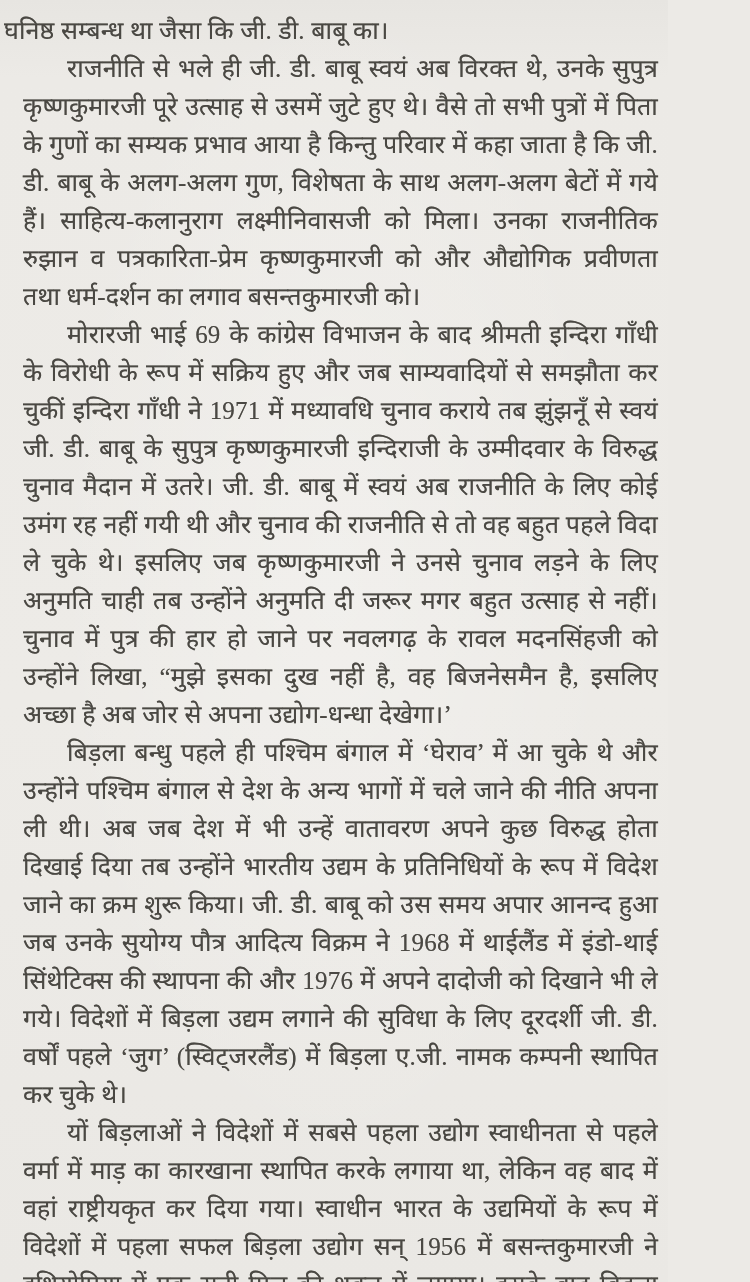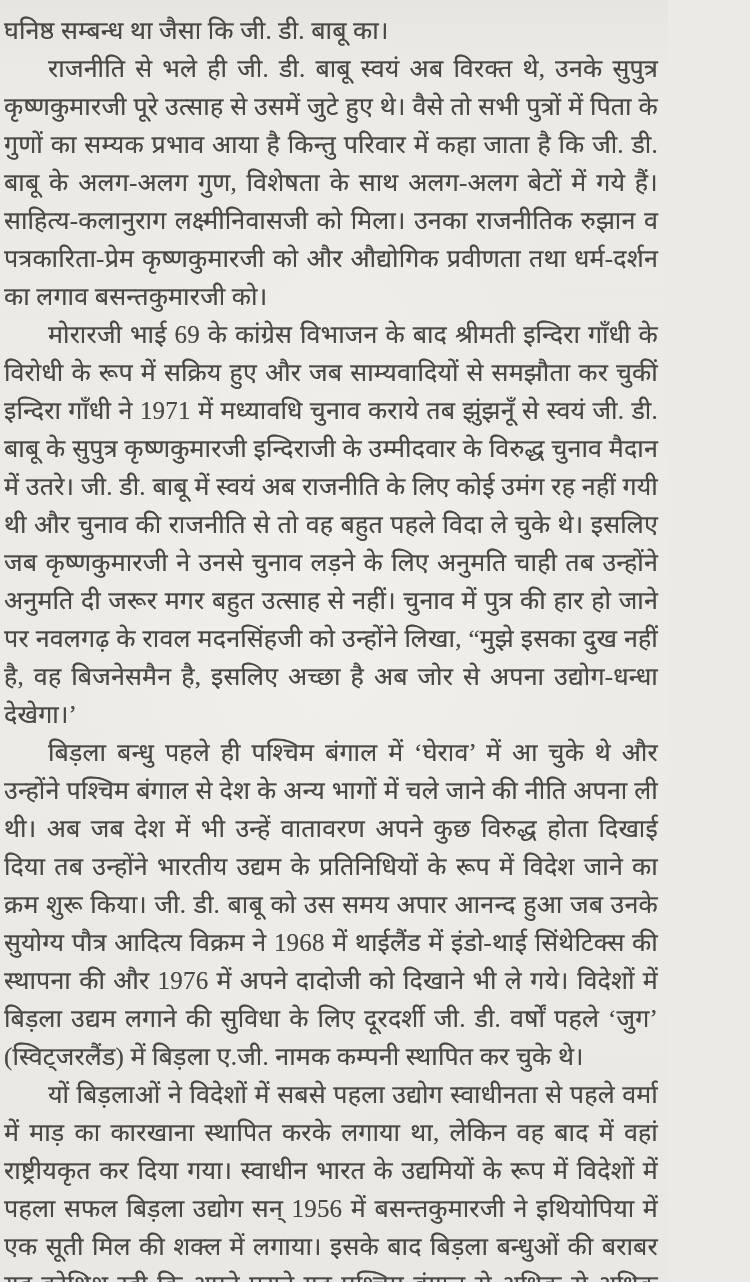--- a/index.html
+++ b/index.html
@@ -30,20 +30,21 @@
     line-height: 38px;
     text-align: justify;
     color: #4a4843;
     letter-spacing: 0.2px;
     text-rendering: optimizeLegibility;
     
     text-shadow: 0 0 0.6px rgba(74,72,67,0.55);
   }
   .para-indent {
     text-indent: 44px;
+    margin-left: 19px;
   }
 </style>
 </head>
 <body>
 
 <div class="page">
   <p class="para">घनिष्ठ सम्बन्ध था जैसा कि जी. डी. बाबू का।</p>
   <p class="para para-indent">राजनीति से भले ही जी. डी. बाबू स्वयं अब विरक्त थे, उनके सुपुत्र कृष्णकुमारजी पूरे उत्साह से उसमें जुटे हुए थे। वैसे तो सभी पुत्रों में पिता के गुणों का सम्यक प्रभाव आया है किन्तु परिवार में कहा जाता है कि जी. डी. बाबू के अलग-अलग गुण, विशेषता के साथ अलग-अलग बेटों में गये हैं। साहित्य-कलानुराग लक्ष्मीनिवासजी को मिला। उनका राजनीतिक रुझान व पत्रकारिता-प्रेम कृष्णकुमारजी को और औद्योगिक प्रवीणता तथा धर्म-दर्शन का लगाव बसन्तकुमारजी को।</p>
   <p class="para para-indent">मोरारजी भाई 69 के कांग्रेस विभाजन के बाद श्रीमती इन्दिरा गाँधी के विरोधी के रूप में सक्रिय हुए और जब साम्यवादियों से समझौता कर चुकीं इन्दिरा गाँधी ने 1971 में मध्यावधि चुनाव कराये तब झुंझनूँ से स्वयं जी. डी. बाबू के सुपुत्र कृष्णकुमारजी इन्दिराजी के उम्मीदवार के विरुद्ध चुनाव मैदान में उतरे। जी. डी. बाबू में स्वयं अब राजनीति के लिए कोई उमंग रह नहीं गयी थी और चुनाव की राजनीति से तो वह बहुत पहले विदा ले चुके थे। इसलिए जब कृष्णकुमारजी ने उनसे चुनाव लड़ने के लिए अनुमति चाही तब उन्होंने अनुमति दी जरूर मगर बहुत उत्साह से नहीं। चुनाव में पुत्र की हार हो जाने पर नवलगढ़ के रावल मदनसिंहजी को उन्होंने लिखा, “मुझे इसका दुख नहीं है, वह बिजनेसमैन है, इसलिए अच्छा है अब जोर से अपना उद्योग-धन्धा देखेगा।’</p>
   <p class="para para-indent">बिड़ला बन्धु पहले ही पश्चिम बंगाल में ‘घेराव’ में आ चुके थे और उन्होंने पश्चिम बंगाल से देश के अन्य भागों में चले जाने की नीति अपना ली थी। अब जब देश में भी उन्हें वातावरण अपने कुछ विरुद्ध होता दिखाई दिया तब उन्होंने भारतीय उद्यम के प्रतिनिधियों के रूप में विदेश जाने का क्रम शुरू किया। जी. डी. बाबू को उस समय अपार आनन्द हुआ जब उनके सुयोग्य पौत्र आदित्य विक्रम ने 1968 में थाईलैंड में इंडो-थाई सिंथेटिक्स की स्थापना की और 1976 में अपने दादोजी को दिखाने भी ले गये। विदेशों में बिड़ला उद्यम लगाने की सुविधा के लिए दूरदर्शी जी. डी. वर्षों पहले ‘जुग’ (स्विट्जरलैंड) में बिड़ला ए.जी. नामक कम्पनी स्थापित कर चुके थे।</p>

